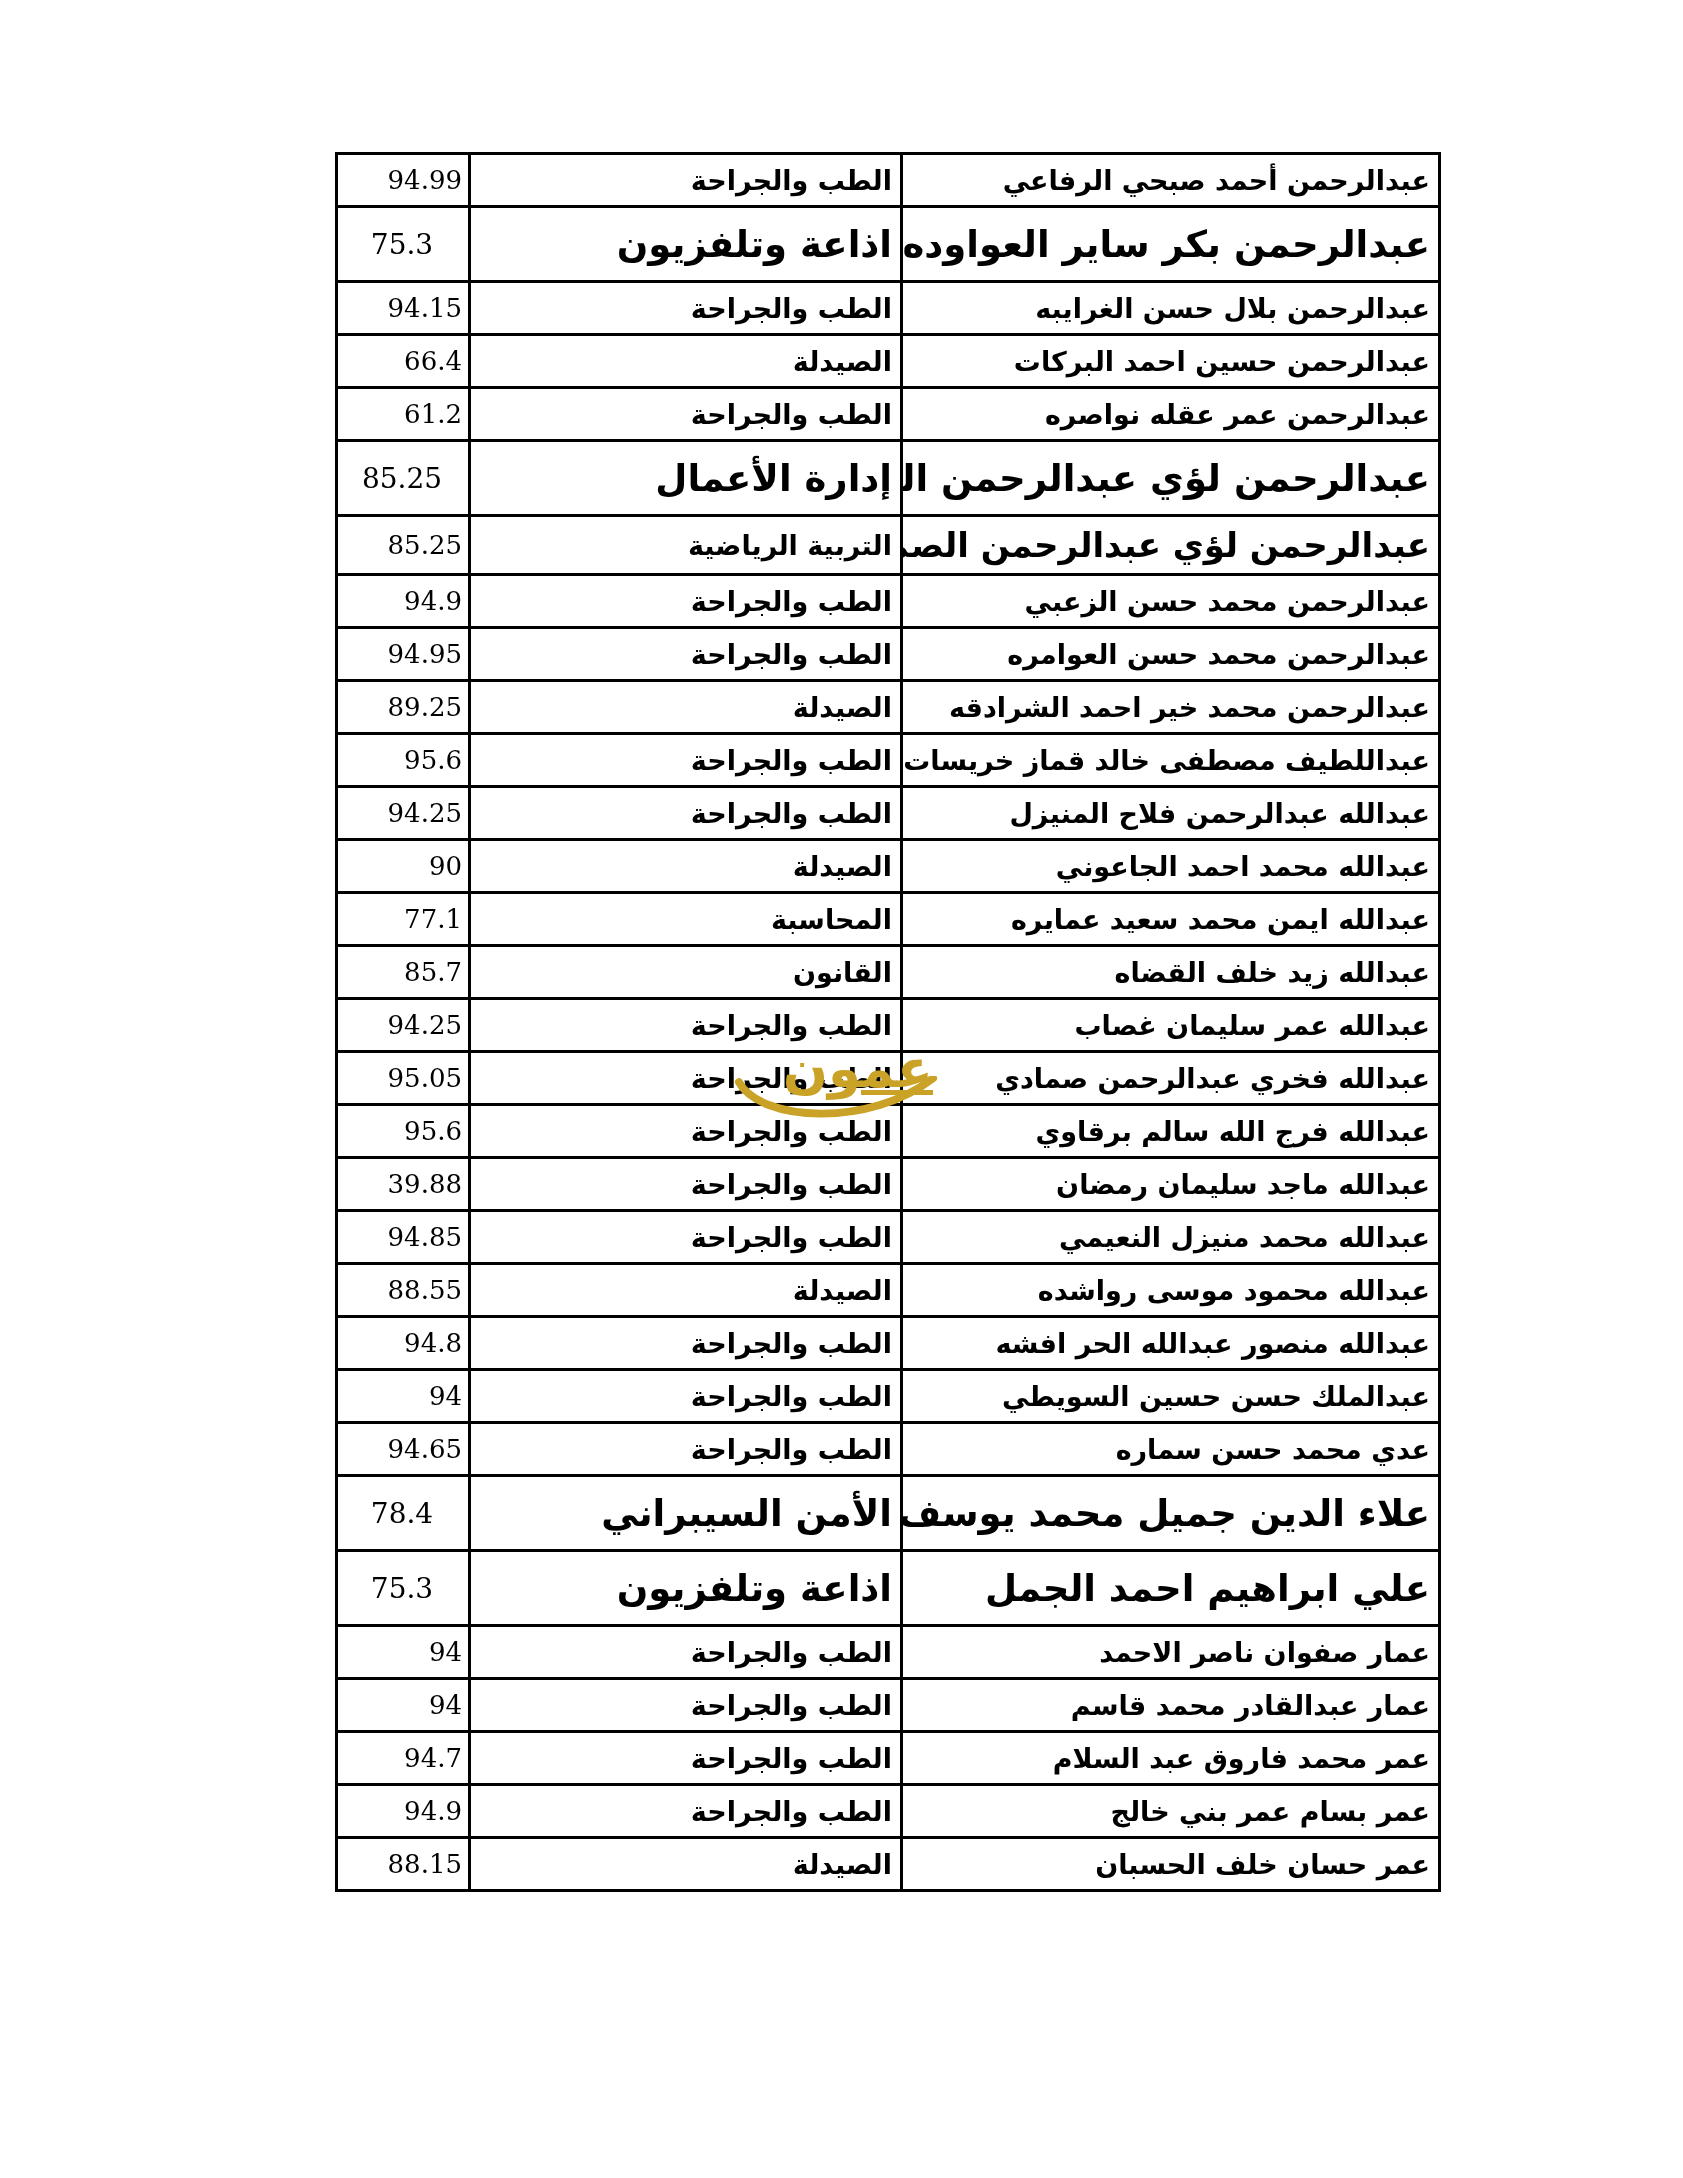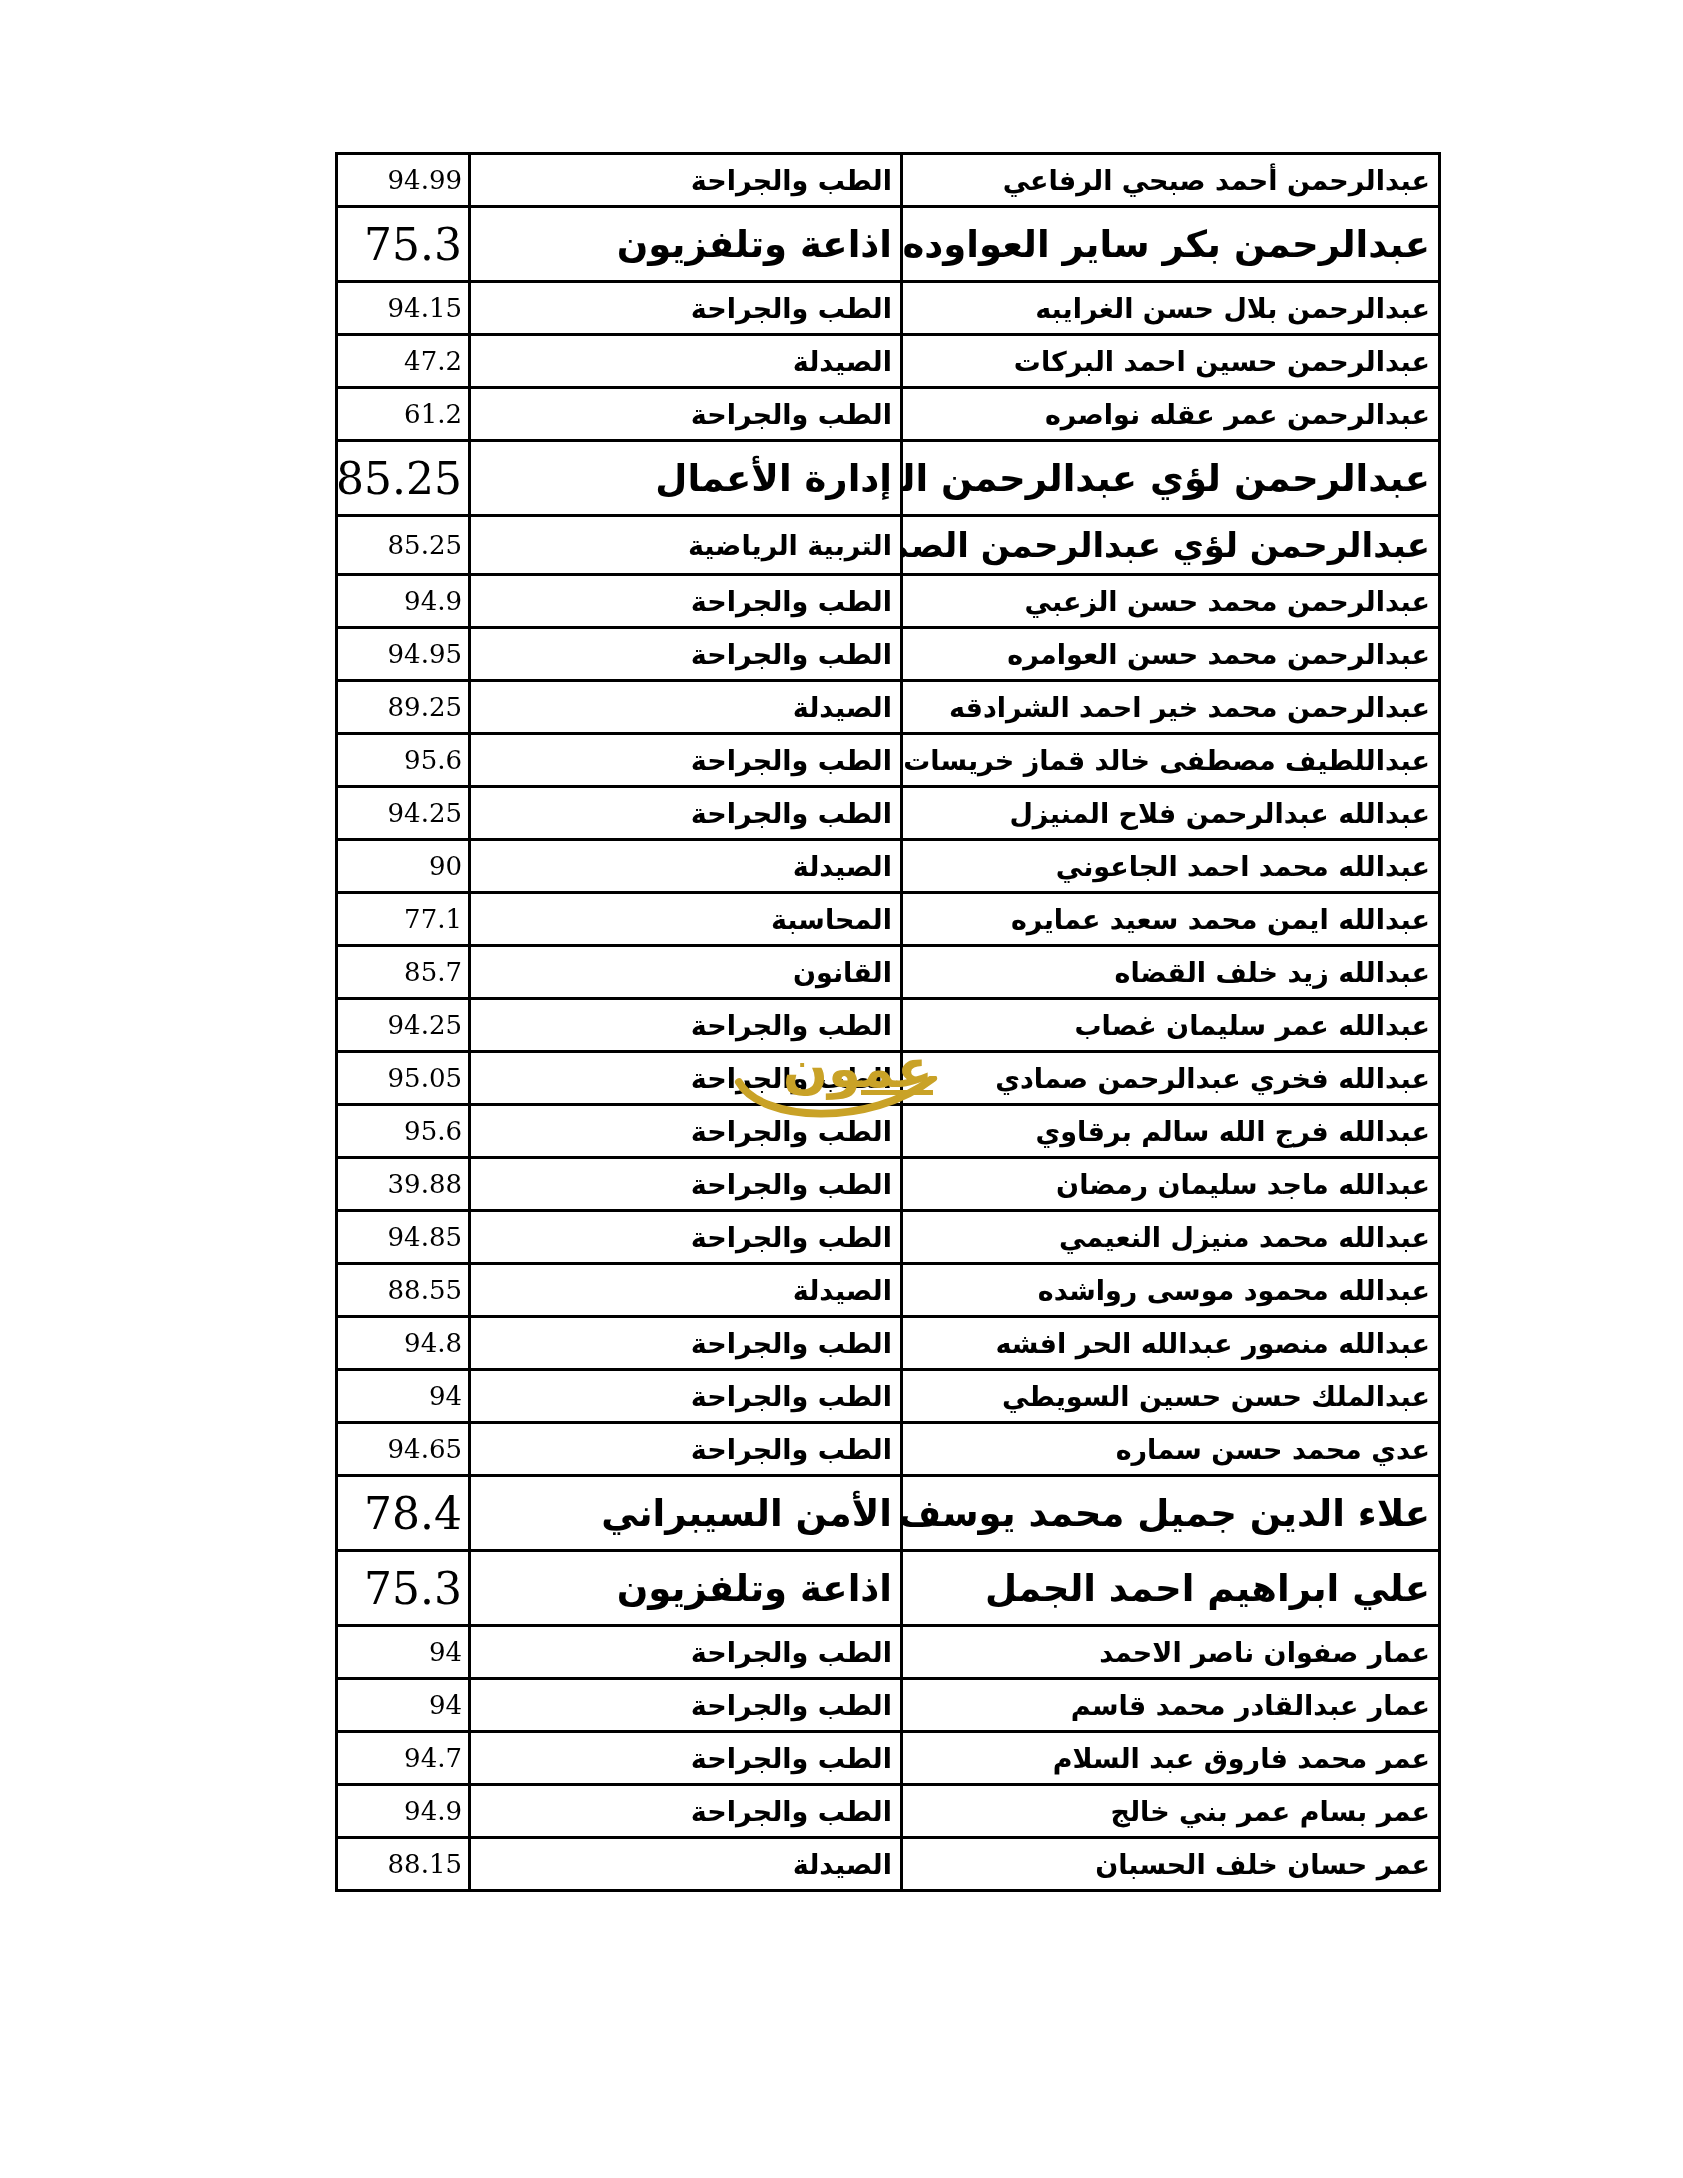--- a/index.html
+++ b/index.html
@@ -53,21 +53,21 @@
     color: #000000;
     direction: ltr;
     text-align: left; 
   }
   
   td.cell-score { direction: rtl; text-align: right; }
   td.cell-score span { direction: ltr; unicode-bidi: embed; }
 
   tr.r-large td.cell-name,
   tr.r-large td.cell-major { font-size: 37px; }
-  tr.r-large td.cell-score { font-size: 44px; }
+  tr.r-large td.cell-score { font-size: 28px; text-align: center; }
   tr.r-name-large td.cell-name { font-size: 34px; }
 
   .watermark {
     position: absolute;
     left: 731px;
     top: 1042px;
     width: 208px;
     height: 83px;
     pointer-events: none;
   }
@@ -113,21 +113,21 @@
           <td class="cell-score"><span>75.3</span></td>
         </tr>
         <tr class="r-normal">
           <td class="cell-name">عبدالرحمن بلال حسن الغرايبه</td>
           <td class="cell-major">الطب والجراحة</td>
           <td class="cell-score"><span>94.15</span></td>
         </tr>
         <tr class="r-normal">
           <td class="cell-name">عبدالرحمن حسين احمد البركات</td>
           <td class="cell-major">الصيدلة</td>
-          <td class="cell-score"><span>47.2</span></td>
+          <td class="cell-score"><span>66.4</span></td>
         </tr>
         <tr class="r-normal">
           <td class="cell-name">عبدالرحمن عمر عقله نواصره</td>
           <td class="cell-major">الطب والجراحة</td>
           <td class="cell-score"><span>61.2</span></td>
         </tr>
         <tr class="r-large">
           <td class="cell-name">عبدالرحمن لؤي عبدالرحمن الصمادي</td>
           <td class="cell-major">إدارة الأعمال</td>
           <td class="cell-score"><span>85.25</span></td>

